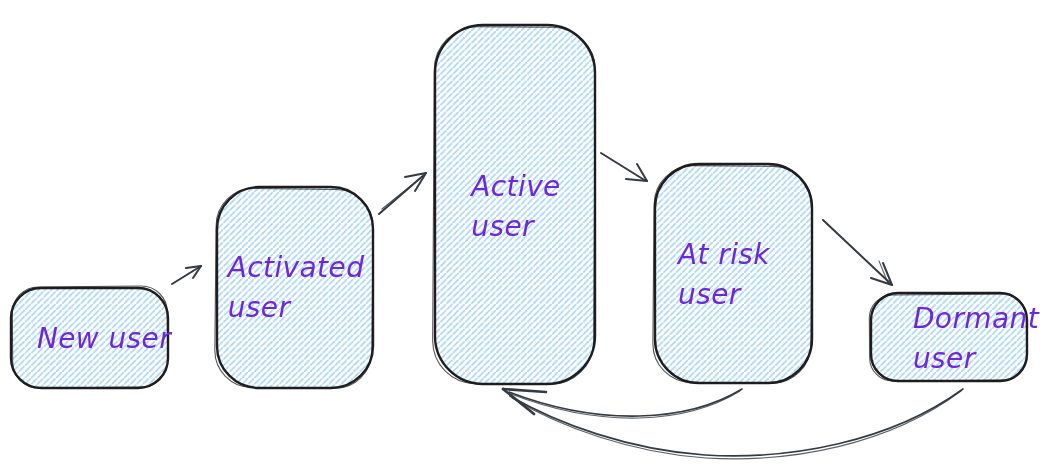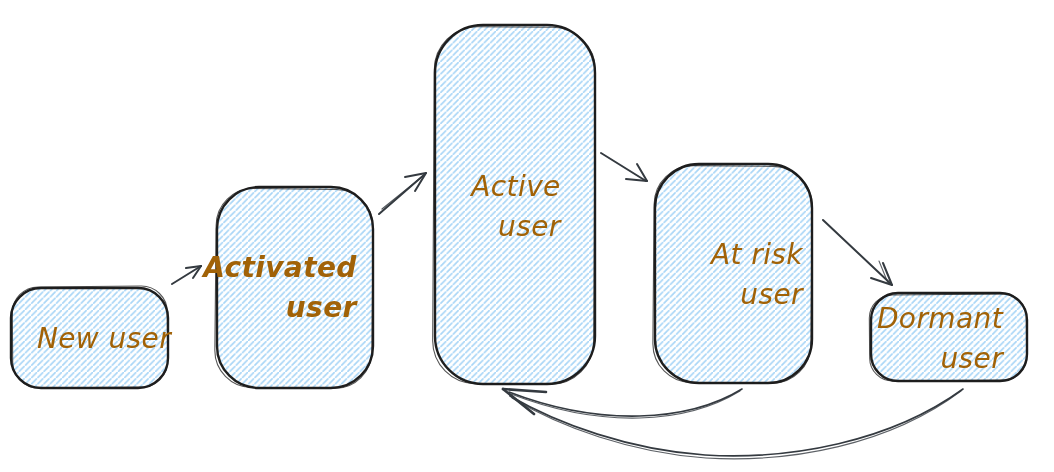--- a/index.html
+++ b/index.html
@@ -15,26 +15,26 @@
     font-family: "DejaVu Sans", "Liberation Sans", sans-serif;
   }
   #canvas {
     position: absolute;
     left: 0;
     top: 0;
   }
   .node-label {
     position: absolute;
     transform: translate(-50%, -50%);
-    text-align: right;
+    text-align: left;
     white-space: pre-line;
     font-size: 28px;
     line-height: 1.42;
     letter-spacing: 0.4px;
-    color: #a16207;
+    color: #6d28d9;
     font-style: italic; 
     font-weight: 500;
     pointer-events: none;
   }
 </style>
 </head>
 <body>
 
 <svg id="canvas" width="1054" height="472" viewBox="0 0 1054 472">
   <defs>
@@ -113,20 +113,20 @@
     </g>
 
     <g>
       <path d="M 503 389 L 546 392" stroke-width="2.6"></path>
       <path d="M 503 389 L 534 414" stroke-width="2.6"></path>
     </g>
   </g>
 </svg>
 
 <div class="node-label" style="left:104px;  top:339px;">New user</div>
-<div class="node-label" style="left:280px; top:288px;font-weight:bold;">Activated
+<div class="node-label" style="left:296px; top:288px;">Activated
 user</div>
 <div class="node-label" style="left:516px; top:207px;">Active
 user</div>
-<div class="node-label" style="left:757px; top:275px;">At risk
+<div class="node-label" style="left:724px; top:275px;">At risk
 user</div>
-<div class="node-label" style="left:940px; top:339px;">Dormant
+<div class="node-label" style="left:976px; top:339px;">Dormant
 user</div>
 
 </body></html>

